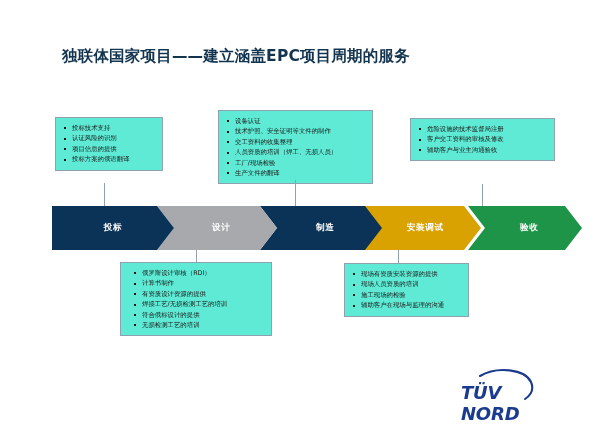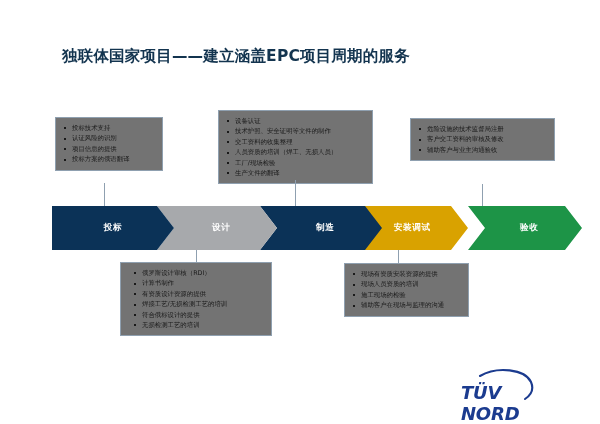--- a/index.html
+++ b/index.html
@@ -32,21 +32,21 @@
     color: #13344f;
     letter-spacing: 0.2px;
     white-space: nowrap;
   }
 
   
   .callout {
     position: absolute;
     box-sizing: border-box;
     border: 1px solid #8fa0b0;
-    background: #737373;
+    background: #5eead4;
     padding: 5px 6px 5px 7px;
   }
   .callout ul {
     margin: 0;
     padding: 0;
     list-style: none;
   }
   .callout li {
     position: relative;
     padding-left: 9px;
@@ -178,21 +178,21 @@
   <div id="band">
       <div class="chev s0" style="left: 0px; width: 122px; background: rgb(11, 50, 87); z-index: 10;">
         <span>投标</span>
       </div>
       <div class="chev mid" style="left: 105px; width: 120px; background: rgb(167, 169, 172); z-index: 9;">
         <span style="margin-left: 8.5px;">设计</span>
       </div>
       <div class="chev mid" style="left: 208px; width: 122px; background: rgb(11, 50, 87); z-index: 8;">
         <span style="margin-left: 8.5px;">制造</span>
       </div>
-      <div class="chev mid" style="left: 296px; width: 120px; background: rgb(217, 162, 0); z-index: 7;">
+      <div class="chev mid" style="left: 309px; width: 120px; background: rgb(217, 162, 0); z-index: 7;">
         <span style="margin-left: 8.5px;">安装调试</span>
       </div>
       <div class="chev mid" style="left: 416px; width: 114px; background: rgb(29, 148, 71); z-index: 6;">
         <span style="margin-left: 8.5px;">验收</span>
       </div>
     </div>
 
   <div class="stem" id="stem-design"></div>
   <div class="callout" id="box-design">
     <ul>

